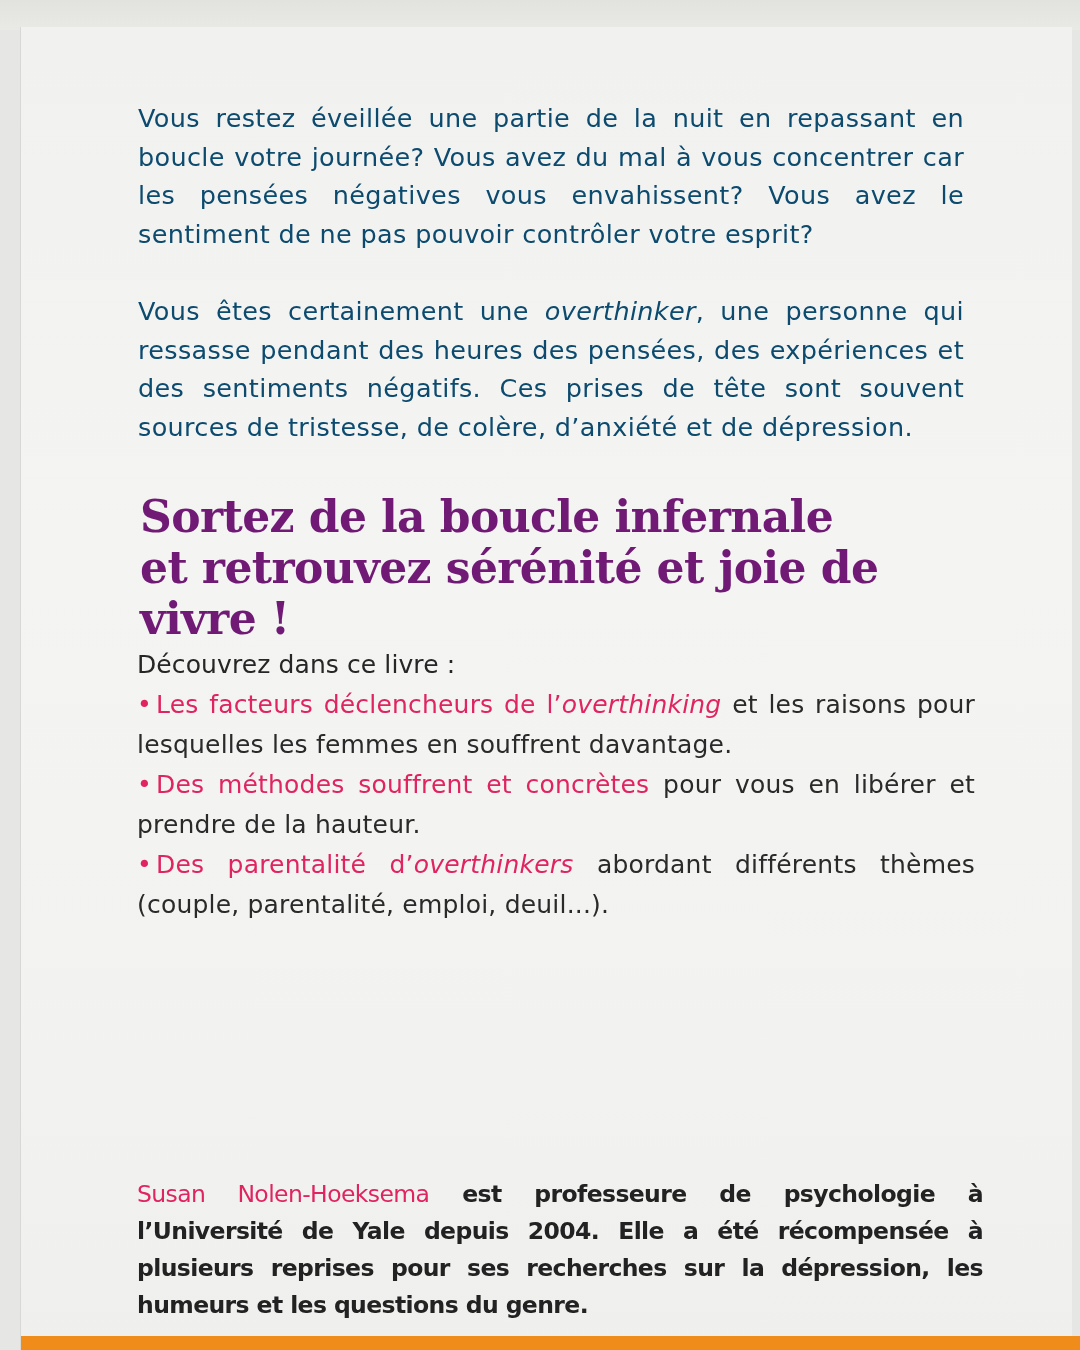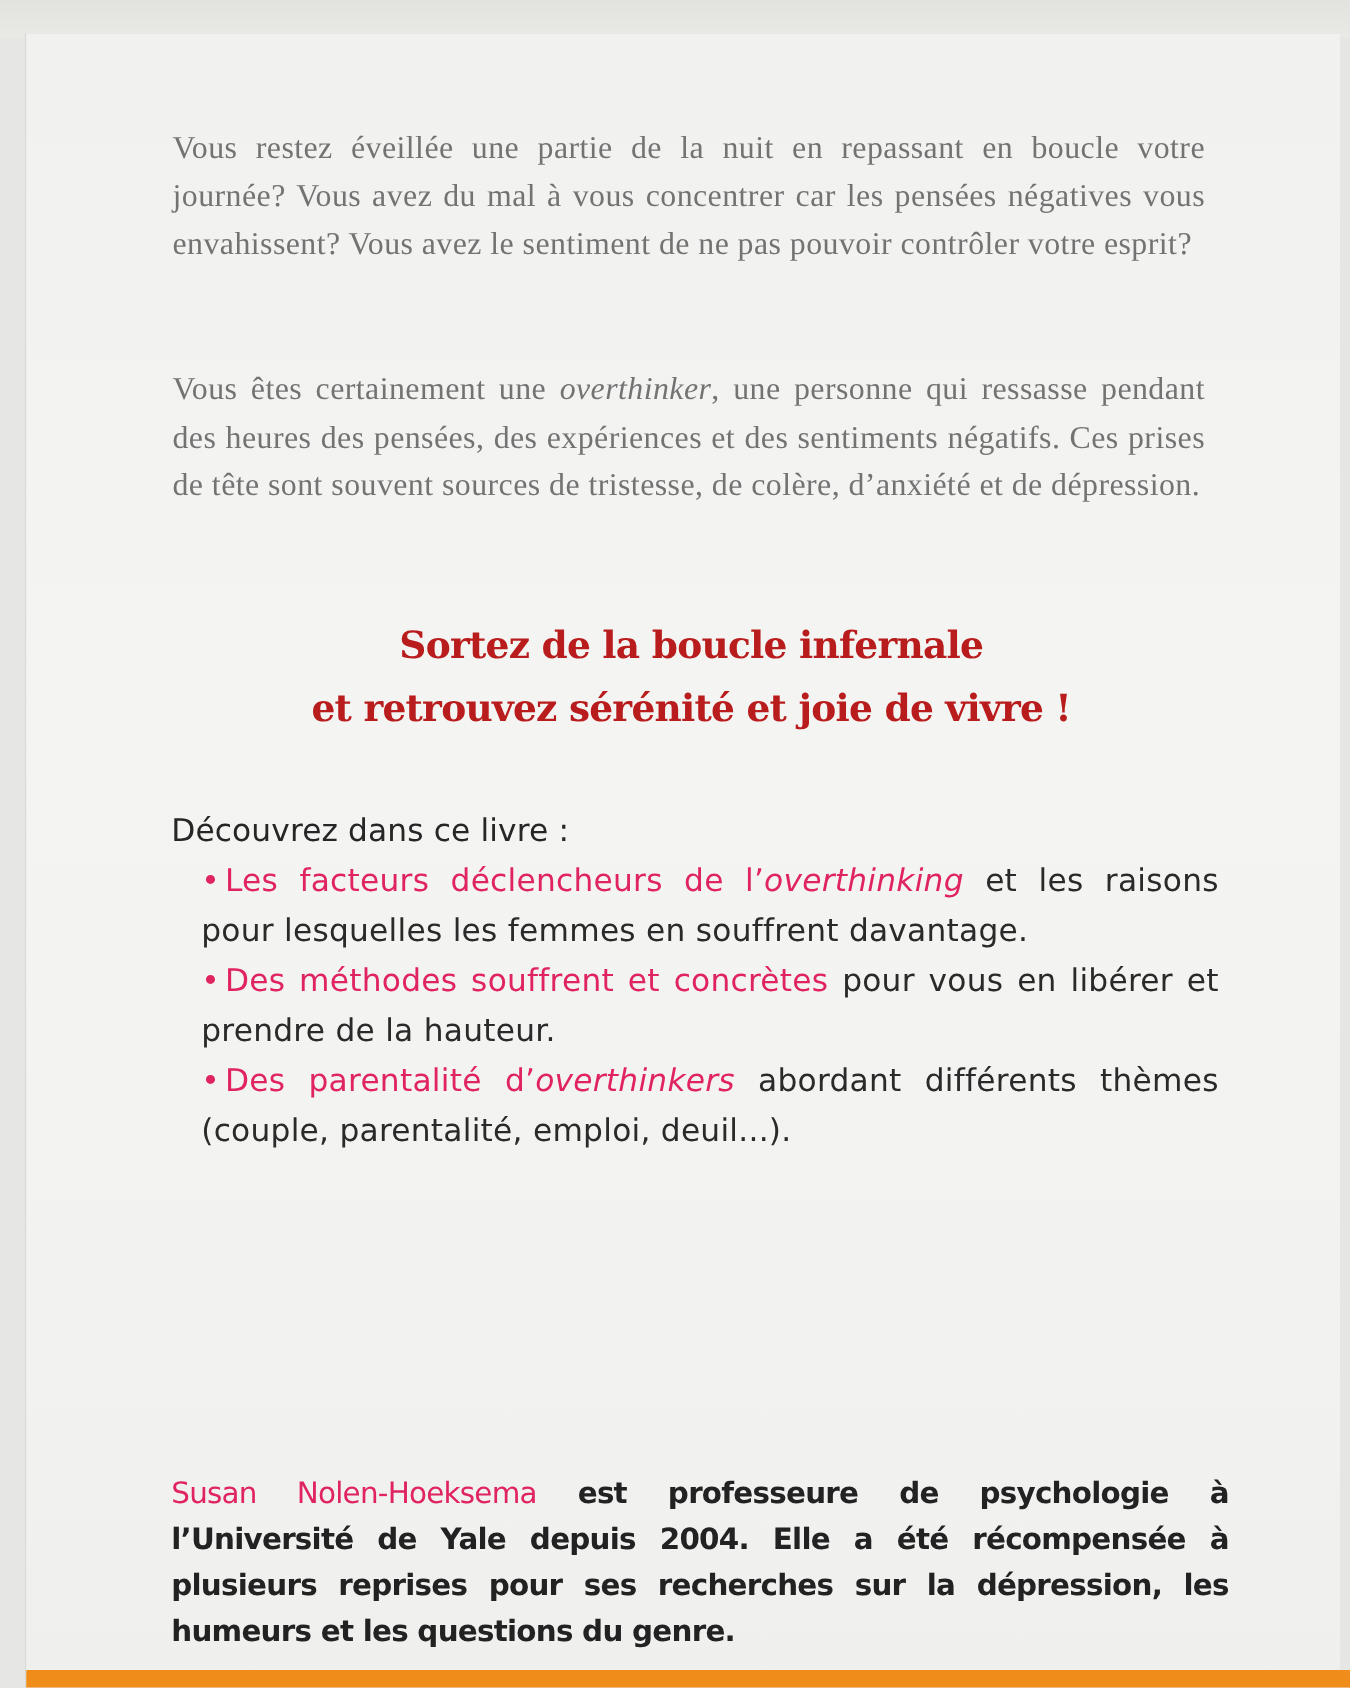--- a/index.html
+++ b/index.html
@@ -33,68 +33,65 @@
     left: 21px;
     right: 0;
     bottom: 0;
     height: 14px;
     background: #f08c1a;
   }
   .text-block {
     position: absolute;
     left: 138px;
     width: 826px;
-    color: #737373;
+    color: #0c4a6e;
     font-size: 25.5px;
     line-height: 38.5px;
     letter-spacing: 0.35px;
     text-align: justify;
     text-align-last: left;
-    font-family: Liberation Serif, serif;
   }
   .text-block p {
     margin: 0;
   }
   .intro-1 { top: 99px; }
   .intro-2 { top: 292px; }
   em {
     font-style: italic;
   }
   .headline {
     position: absolute;
     left: 140px;
     width: 826px;
     top: 491px;
-    text-align: center;
     font-family: "DejaVu Serif", serif;
     font-weight: bold;
-    font-size: 30px;
+    font-size: 44px;
     line-height: 51px;
-    color: #b91c1c;
+    color: #701a75;
     letter-spacing: -0.6px;
   }
   .discover {
     position: absolute;
     left: 137px;
     width: 838px;
     top: 645px;
     font-size: 25px;
     line-height: 40px;
     color: #2a2a2a;
   }
   .discover .heading {
     font-weight: normal;
     color: #262626;
     letter-spacing: 0.1px;
   }
   .bullet {
     text-align: justify;
     text-align-last: left;
     letter-spacing: 0.2px;
-    margin-left: 24px;
   }
   .pink {
     color: #e0245f;
   }
   .bullet-dot {
     color: #e0245f;
     margin-right: 4px;
   }
   .bio {
     position: absolute;

